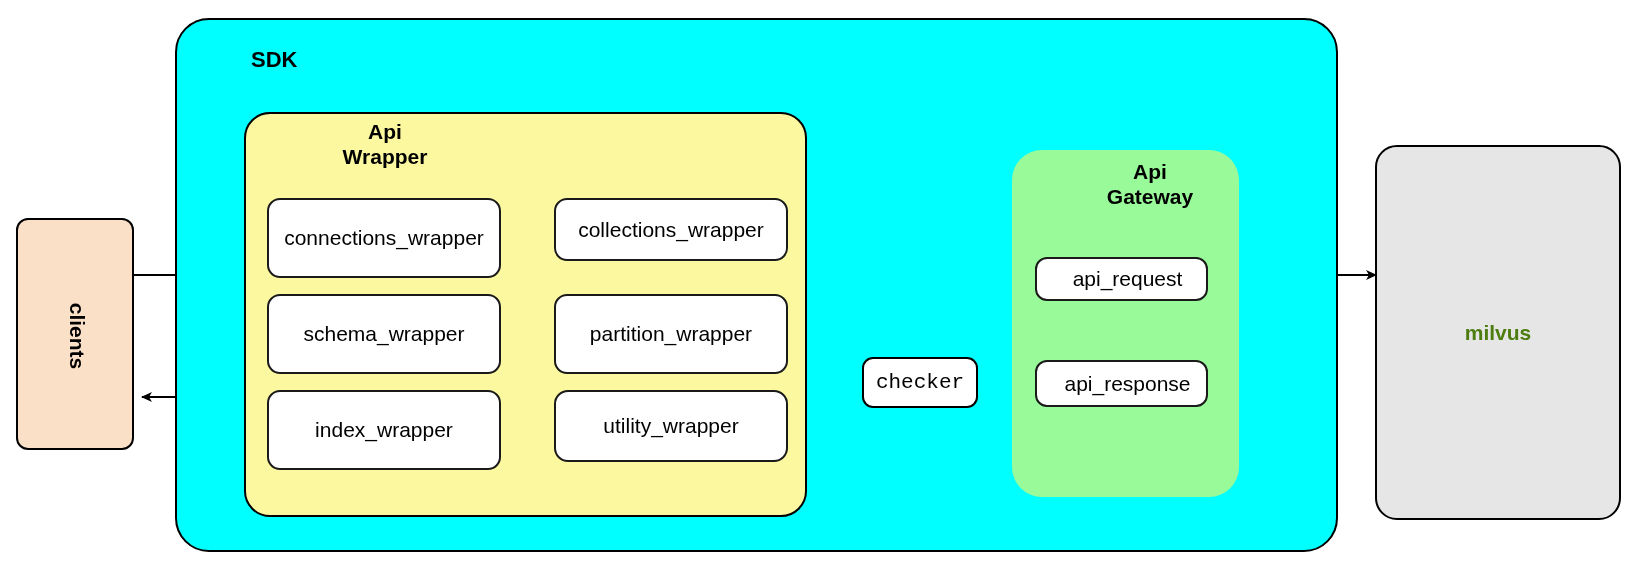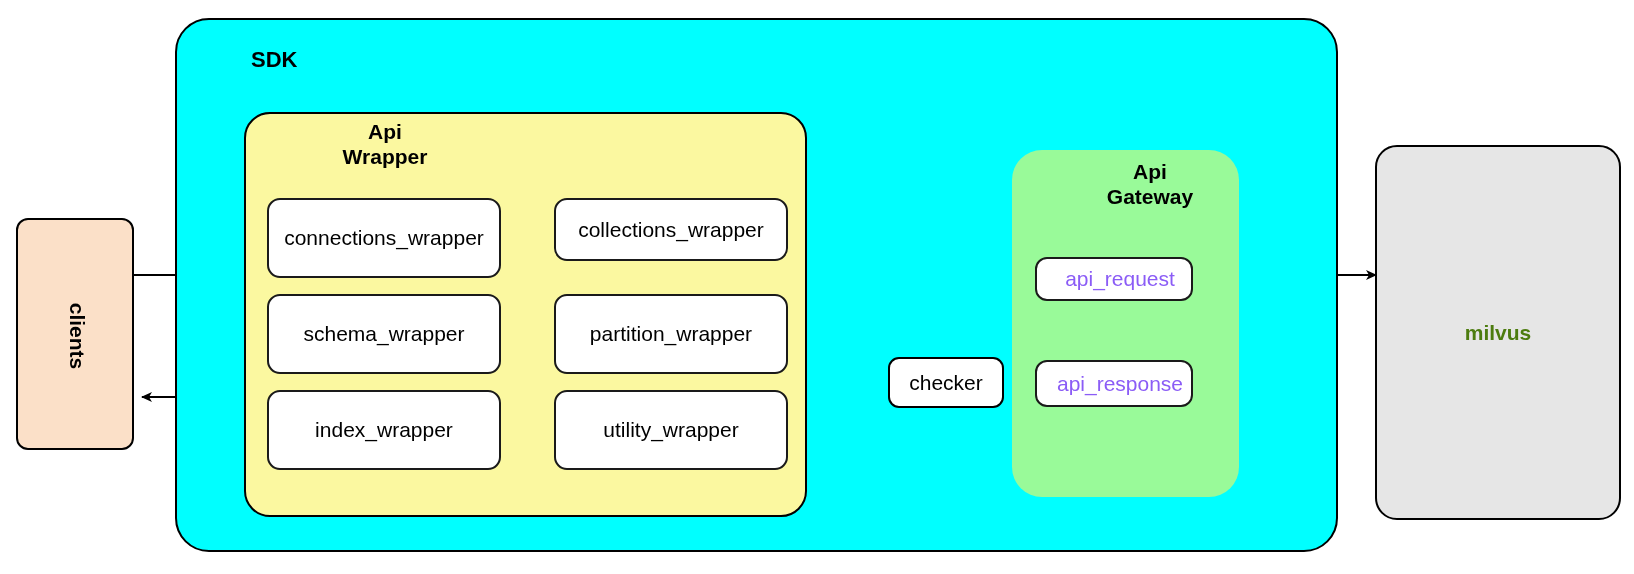--- a/index.html
+++ b/index.html
@@ -133,24 +133,24 @@
   .gateway-cell {
     position: absolute;
     box-sizing: border-box;
     border: 2px solid #1a1a1a;
     border-radius: 12px;
     background: #ffffff;
     display: flex;
     align-items: center;
     justify-content: center;
     font-size: 21px;
-    color: #8b5cf6;
+    color: #000000;
     white-space: nowrap;
     left: 23px;
-    width: 158px;
+    width: 173px;
     padding-left: 12px;
   }
   #api-request-box  { top: 107px; height: 44px; }
   #api-response-box { top: 210px; height: 47px; }
 
   
   #checker-box {
     left: 860px;
     top: 355px;
     width: 116px;
@@ -232,24 +232,24 @@
       <div class="box-label" id="apiwrapper-label">Api
 Wrapper</div>
 
       <div class="wrapper-cell" style="left:21px; top:84px; width:234px; height:80px;">connections_wrapper</div>
       <div class="wrapper-cell" style="left:308px; top:84px; width:234px; height:63px;">collections_wrapper</div>
 
       <div class="wrapper-cell" style="left:21px; top:180px; width:234px; height:80px;">schema_wrapper</div>
       <div class="wrapper-cell" style="left:308px; top:180px; width:234px; height:80px;">partition_wrapper</div>
 
       <div class="wrapper-cell" style="left:21px; top:276px; width:234px; height:80px;">index_wrapper</div>
-      <div class="wrapper-cell" style="left:308px; top:276px; width:234px; height:80px;">utility_wrapper</div>
+      <div class="wrapper-cell" style="left:308px; top:276px; width:234px; height:72px;border-radius:14px;">utility_wrapper</div>
     </div>
 
-    <div class="box" id="checker-box" style="left:711px; top:337px;">checker</div>
+    <div class="box" id="checker-box" style="left:685px; top:337px;font-family:Liberation Mono, monospace;">checker</div>
 
     <div class="box" id="apigateway-box" style="left:835px; top:130px;">
       <div class="box-label" id="apigateway-label">Api
 Gateway</div>
 
       <div class="gateway-cell" id="api-request-box">api_request</div>
       <div class="gateway-cell" id="api-response-box">api_response</div>
     </div>
   </div>
 

